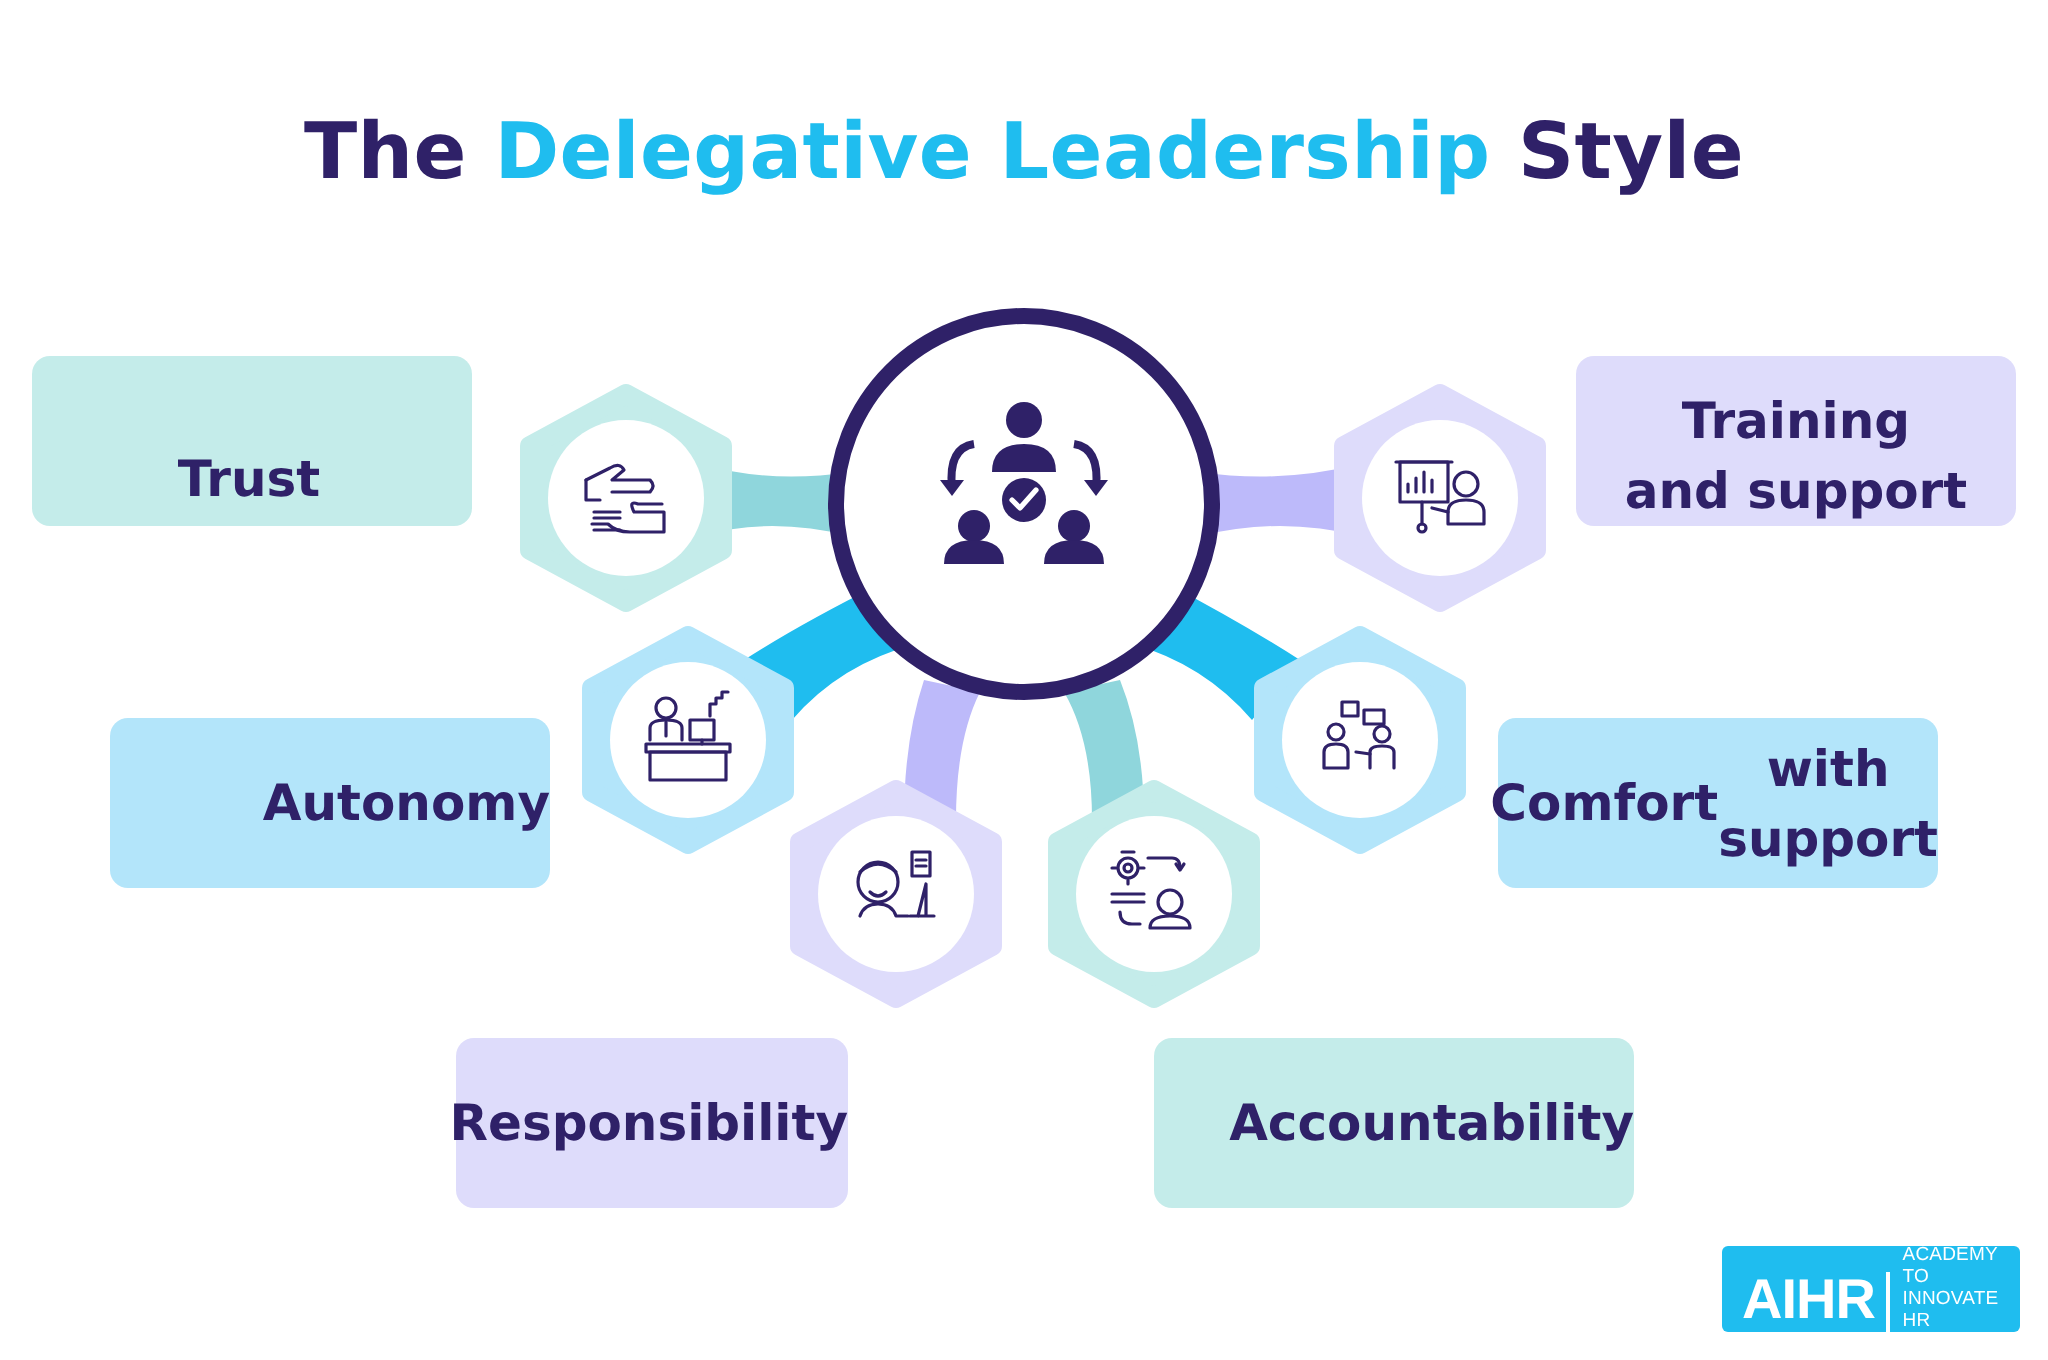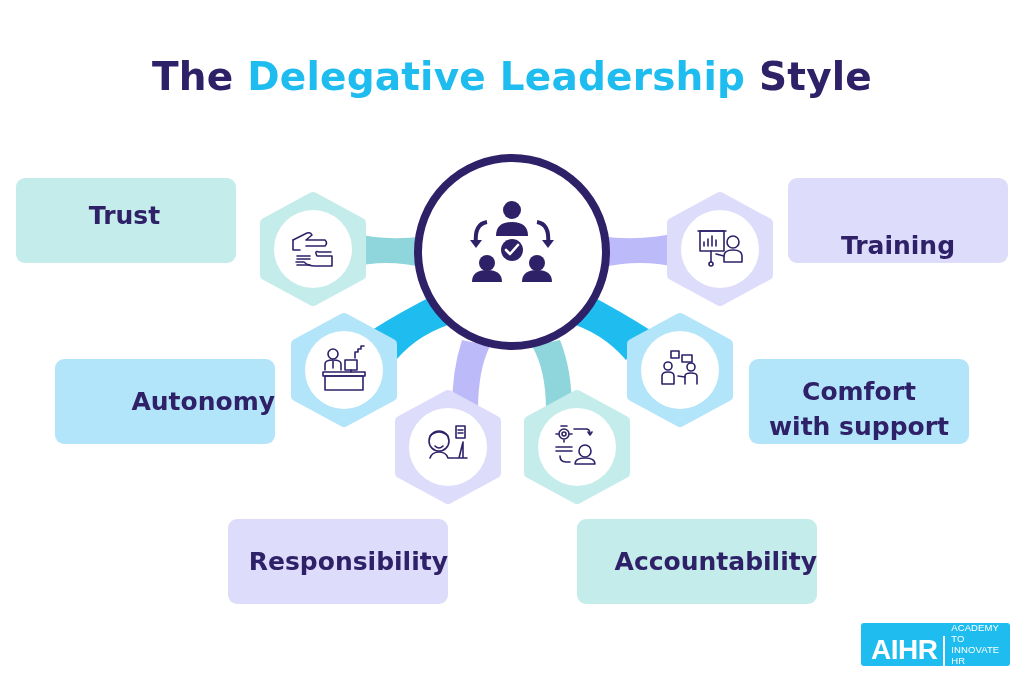--- a/index.html
+++ b/index.html
@@ -137,38 +137,39 @@
       <path d="M574,429 L586,429 Q590,429 590,434"></path>
       <path d="M588,432 L590,435 L592,432"></path>
       <path d="M556,447 L572,447 M556,451 L572,451"></path>
       <path d="M560,456 Q560,462 566,462 L570,462"></path>
       <circle cx="585" cy="451" r="6"></circle>
       <path d="M575,464 Q575,458 585,458 Q595,458 595,464 Z"></path>
     </g>
   </g>
 </svg>
 
-<div class="label-box" style="left:16px; top:178px; width:220px; height:85px; background:#c4ecea; padding-bottom:6px; box-sizing:border-box; justify-content:center; padding-right:0;">
+<div class="label-box" style="left:16px; top:178px; width:220px; height:85px; background:#c4ecea; padding-bottom:6px; box-sizing:border-box; justify-content:center; padding-right:0;align-items:flex-end;">
   <span style="margin-left:-3px; margin-top:-4px;">Trust</span>
 </div>
 
 <div class="label-box" style="left:788px; top:178px; width:220px; height:85px; background:#dedcfb; flex-direction:column;">
   <span>Training</span>
+  <span>and support</span>
 </div>
 
 <div class="label-box" style="left:55px; top:359px; width:220px; height:85px; background:#b3e5fa;">
   <span>Autonomy</span>
 </div>
 
-<div class="label-box" style="left:749px; top:359px; width:220px; height:85px; background:#b3e5fa; flex-direction:column;">
+<div class="label-box" style="left:749px; top:359px; width:220px; height:85px; background:#b3e5fa; flex-direction:row;">
   <span>Comfort</span>
   <span>with support</span>
 </div>
 
-<div class="label-box" style="left:228px; top:519px; width:220px; height:85px; background:#dedcfb;">
+<div class="label-box" style="left:228px; top:519px; width:196px; height:85px; background:#dedcfb;">
   <span>Responsibility</span>
 </div>
 
 <div class="label-box" style="left:577px; top:519px; width:220px; height:85px; background:#c4ecea;padding-left:20px;">
   <span>Accountability</span>
 </div>
 
 <div class="logo">
   <span class="mark">AIHR</span>
   <span class="divider"></span>

